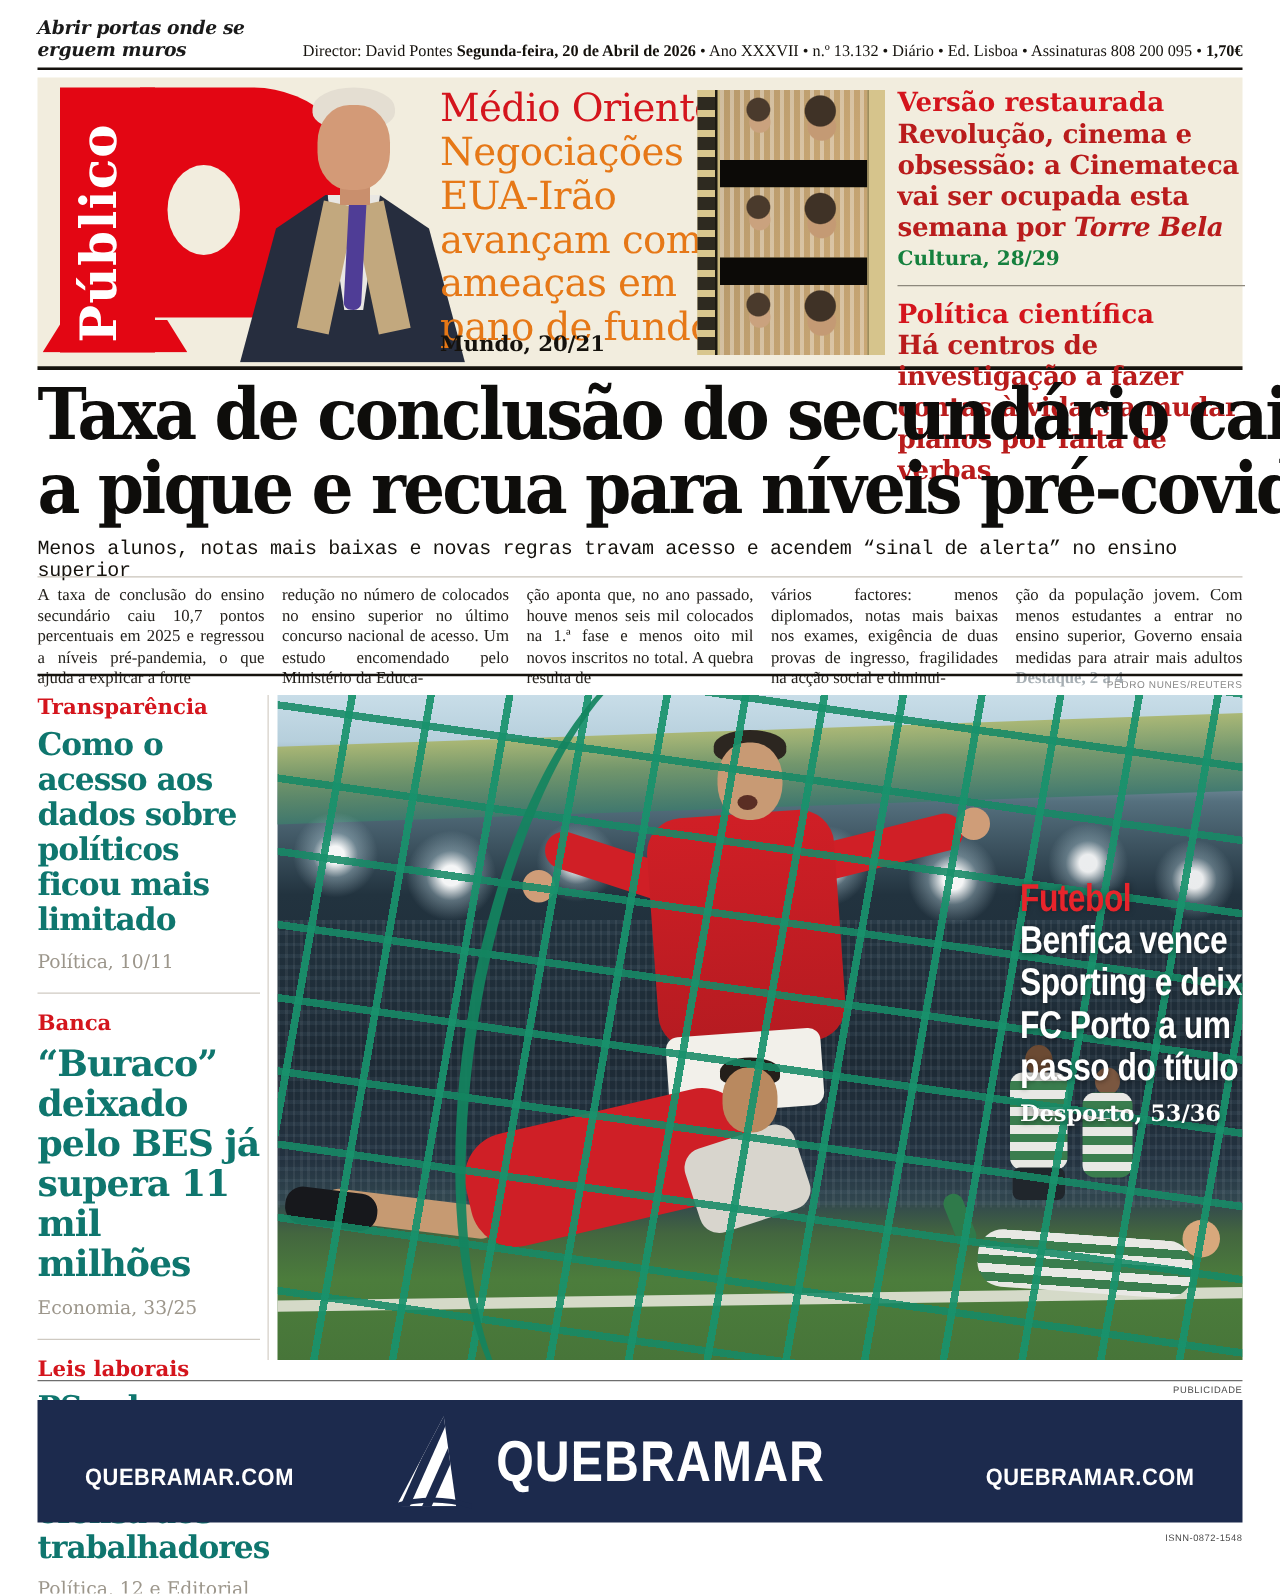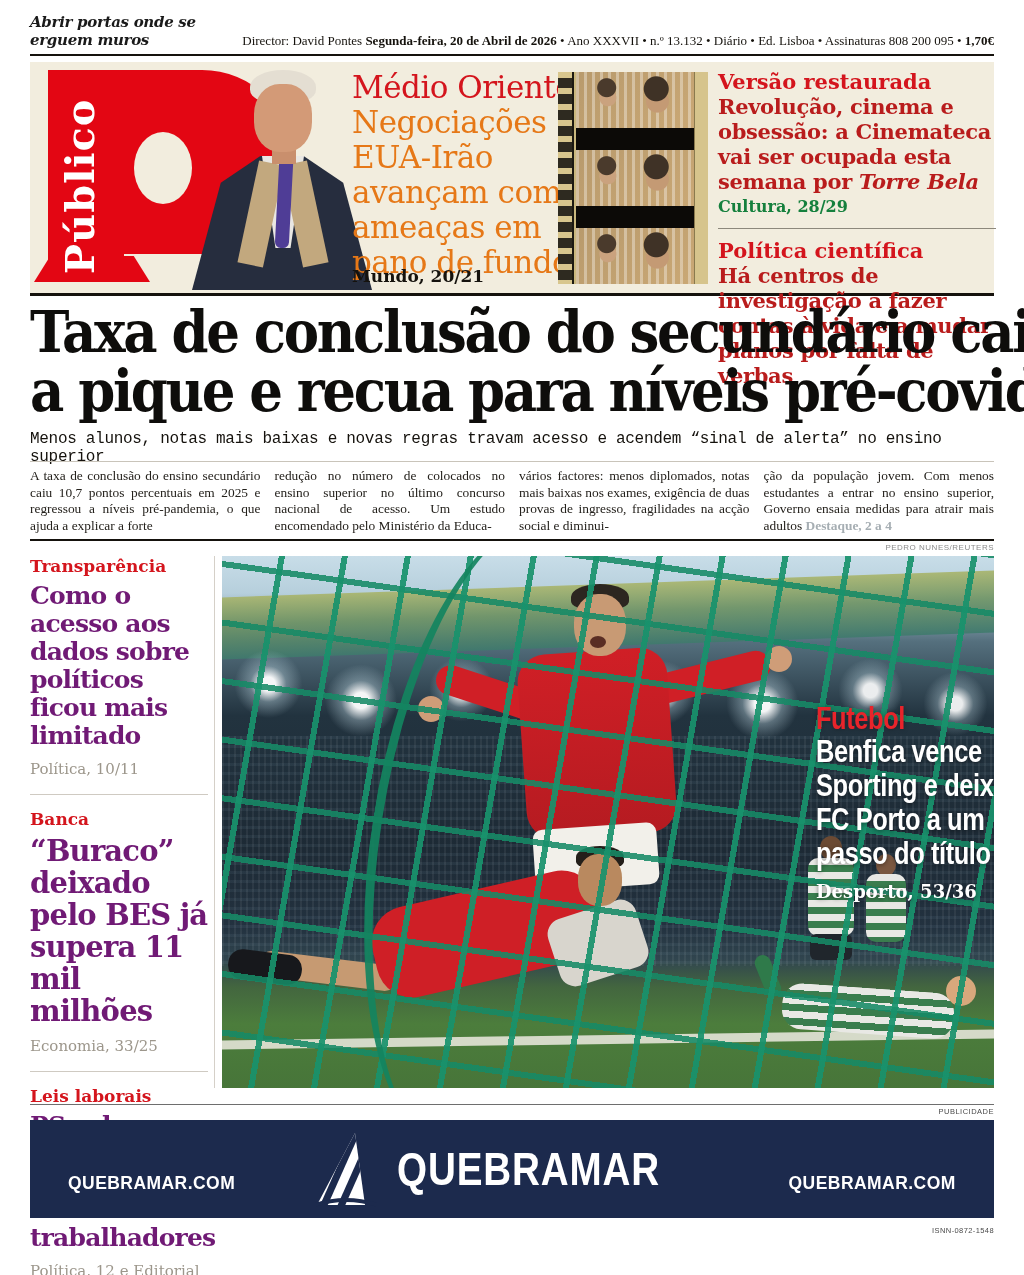--- a/index.html
+++ b/index.html
@@ -78,21 +78,21 @@
   .bodycols { position:absolute; left:30px; right:30px; top:468px; height:70px; display:flex; gap:14px; }
   .bodycols .col { flex:1; font-family:"Liberation Serif", serif; font-size:13.4px; line-height:16.6px;
     color:#24211c; text-align:justify; }
   .ref-gray { color:#a6aeb3; font-weight:700; }
   .body-rule-bot { position:absolute; left:30px; right:30px; top:539px; border-top:2px solid #15120d; }
   .credit { position:absolute; right:30px; top:543px; font-family:"Liberation Sans", sans-serif;
     font-size:8px; letter-spacing:0.5px; color:#8a8a8a; }
   
   .sidebar { position:absolute; left:30px; top:556px; width:178px; }
   .s-kicker { font-family:"DejaVu Serif", serif; font-weight:700; font-size:17px; color:#d4151d; margin-bottom:6px; }
-  .s-title { font-family:"DejaVu Serif", serif; font-weight:700; color:#701a75; letter-spacing:-0.8px; }
+  .s-title { font-family:"DejaVu Serif", serif; font-weight:700; color:#0f766e; letter-spacing:-0.8px; }
   .s-title.sz1 { font-size:25px; line-height:28px; }
   .s-title.sz2 { font-size:29px; line-height:32px; }
   .s-ref { font-family:"DejaVu Serif", serif; font-size:15px; color:#9c968b; margin-top:10px; }
   .s-div { border-top:1px solid #cfcac2; margin:16px 0 14px 0; }
   .v-div { position:absolute; left:214px; top:556px; height:532px; border-left:1px solid #d5d0c8; }
   
   .photo { position:absolute; left:222px; top:556px; width:772px; height:532px; overflow:hidden;
     background:linear-gradient(180deg,#c8dde8 0%, #b6cfdc 7%, #55707e 16%, #22333f 30%, #1d2a35 55%, #233240 70%, #31464f 76%, #43663f 81%, #4c7d3c 88%, #477539 100%);padding-left:38px; }
   .roof { position:absolute; left:-30px; right:-30px; top:28px; height:62px;
     background:linear-gradient(180deg,#a8b46a 0%, #6f9464 45%, #3f7a6d 100%); transform:rotate(-2deg); opacity:0.9; }
@@ -233,20 +233,21 @@
 
   <div class="h1">
     <div>Taxa de conclusão do secundário cai</div>
     <div>a pique e recua para níveis pré-covid</div>
   </div>
   <div class="subhead">Menos alunos, notas mais baixas e novas regras travam acesso e acendem “sinal de alerta” no ensino superior</div>
   <div class="body-rule-top"></div>
   <div class="bodycols">
     <div class="col">A taxa de conclusão do ensino secundário caiu 10,7 pontos percentuais em 2025 e regressou a níveis pré-pandemia, o que ajuda a explicar a forte</div>
     <div class="col">redução no número de colocados no ensino superior no último concurso nacional de acesso. Um estudo encomendado pelo Ministério da Educa-</div>
+    <div class="col">ção aponta que, no ano passado, houve menos seis mil colocados na 1.ª fase e menos oito mil novos inscritos no total. A quebra resulta de</div>
     <div class="col">vários factores: menos diplomados, notas mais baixas nos exames, exigência de duas provas de ingresso, fragilidades na acção social e diminui-</div>
     <div class="col"><span>ção da população jovem. Com menos estudantes a entrar no ensino superior, Governo ensaia medidas para atrair mais adultos </span><span class="ref-gray">Destaque, 2 a 4</span></div>
   </div>
   <div class="body-rule-bot"></div>
   <div class="credit">PEDRO NUNES/REUTERS</div>
 
   <div class="sidebar">
     <div>
       <div class="s-kicker">Transparência</div>
       <div class="s-title sz1">Como o acesso aos dados sobre políticos ficou mais limitado</div>

